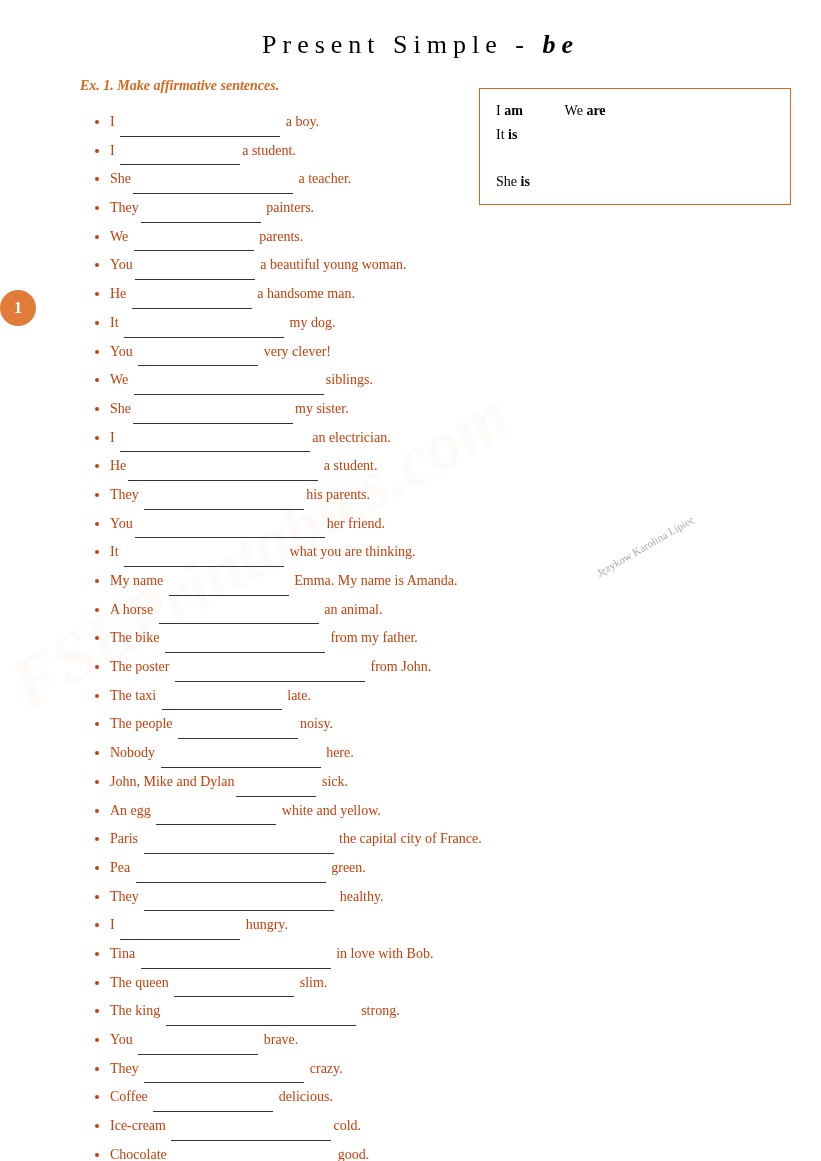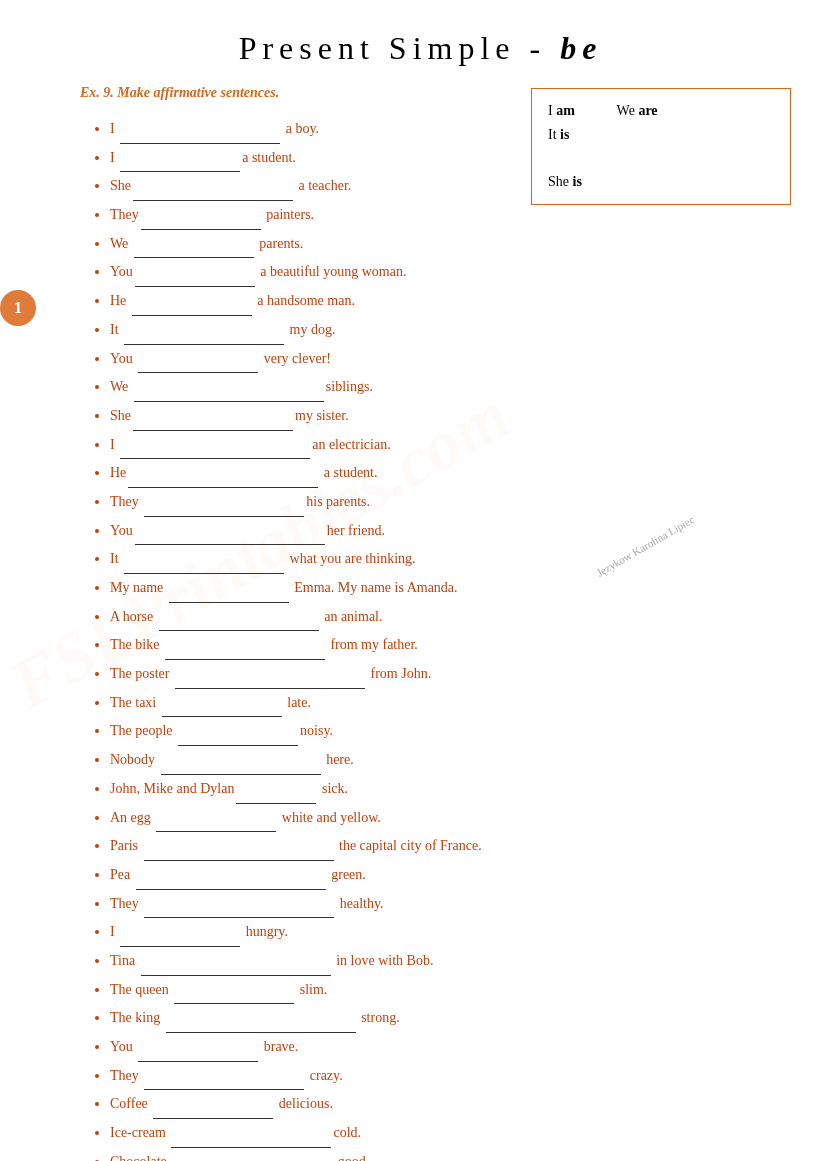--- a/index.html
+++ b/index.html
@@ -15,21 +15,21 @@
     .page {
       width: 821px;
       min-height: 1161px;
       background: #fff;
       padding: 30px 60px 30px 80px;
       position: relative;
     }
 
     .page-title {
       text-align: center;
-      font-size: 32px;
+      font-size: 26px;
       letter-spacing: 6px;
       margin-bottom: 18px;
       font-weight: normal;
     }
 
     .page-title em {
       font-style: italic;
       font-weight: bold;
     }
 
@@ -42,21 +42,21 @@
     }
 
     
     .reference-box {
       position: absolute;
       top: 88px;
       right: 30px;
       border: 1.5px solid #d2691e;
       padding: 10px 16px;
       font-size: 14px;
-      width: 260px;
+      width: 312px;
       line-height: 1.7;
     }
 
     .reference-box .bold { font-weight: bold; }
 
     
     .side-badge {
       position: absolute;
       left: 0;
       top: 290px;
@@ -129,21 +129,21 @@
   </style>
 </head>
 <body>
 
 <div class="page">
 
   <h1 class="page-title">
     <span>Present Simple - </span><em>be</em>
   </h1>
 
-  <div class="exercise-label">Ex. 9. Make affirmative sentences.</div>
+  <div class="exercise-label">Ex. 1. Make affirmative sentences.</div>
 
   <div class="reference-box">
     <div>
       <span>I </span><span class="bold">am</span>
       &nbsp;&nbsp;&nbsp;&nbsp;&nbsp;&nbsp;&nbsp;&nbsp;&nbsp;&nbsp;
       <span>We </span><span class="bold">are</span>
     </div>
     <div>
       <span>It </span><span class="bold">is</span>
     </div>

